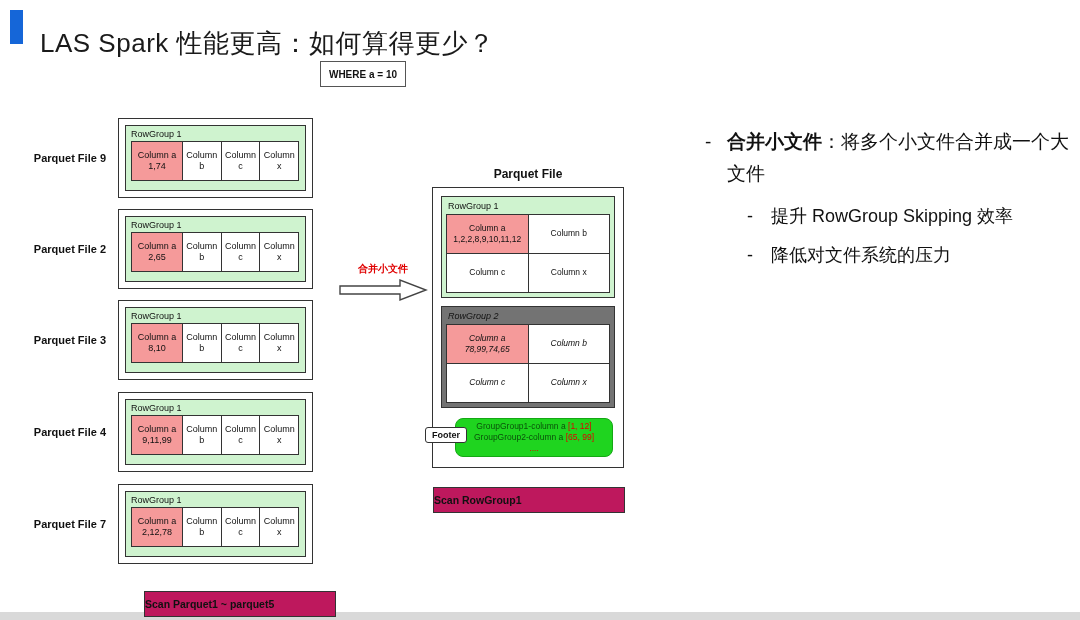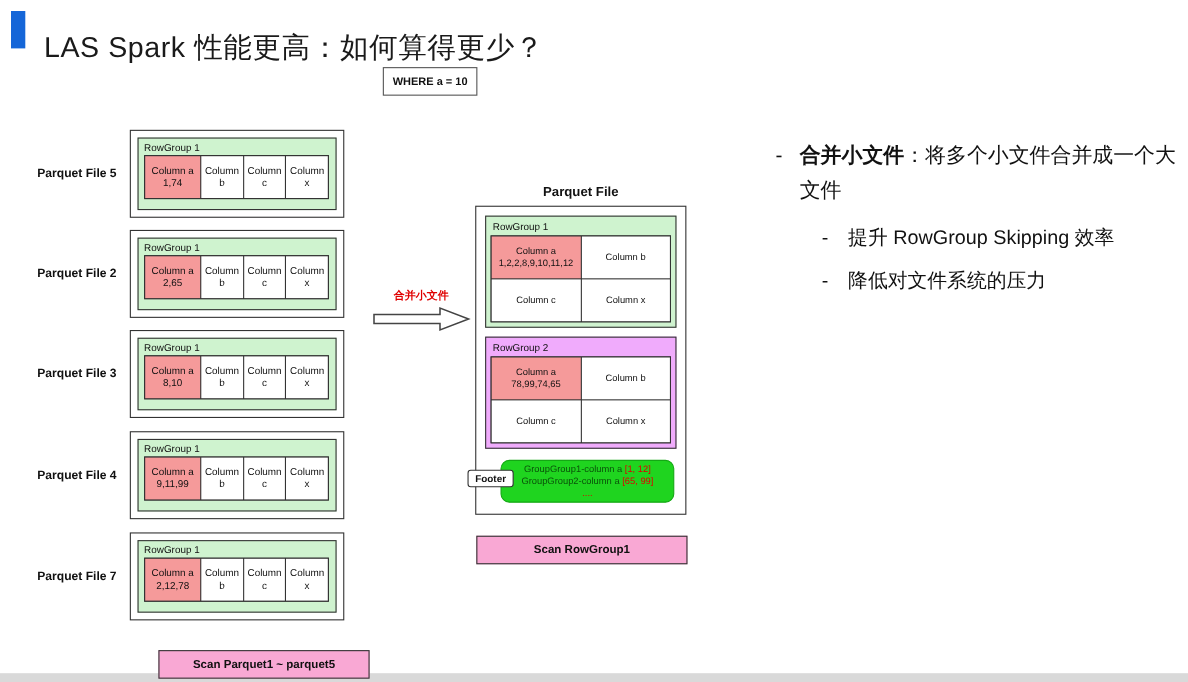--- a/index.html
+++ b/index.html
@@ -9,49 +9,49 @@
 
   
   .bottom-strip { position:absolute; left:0; bottom:0; width:100%; height:8px; background:#d9d9d9; }
 
   
   .title-bar { position:absolute; left:10px; top:10px; width:13px; height:34px; background:#1566d8; }
   .page-title { position:absolute; left:40px; top:14px; font-size:26px; font-weight:normal; color:#1a1a1a; letter-spacing:0.5px;margin-top:12px; }
 
   
   .where-box { position:absolute; left:320px; top:61px; width:86px; height:26px; border:1px solid #555;
-    display:flex; align-items:center; justify-content:center; font-size:10px; font-weight:bold; color:#111; background:#fff;margin-left:28px; }
+    display:flex; align-items:center; justify-content:center; font-size:10px; font-weight:bold; color:#111; background:#fff; }
 
   
   .file-row { position:absolute; left:0; width:330px; height:80px; display:flex; align-items:center; }
   .file-label { width:118px; text-align:right; padding-right:12px; font-size:11px; font-weight:bold; color:#111; }
   .file-box { width:195px; height:80px; border:1px solid #333; background:#fff; padding:6px; }
   .rowgroup-box { width:100%; height:100%; border:1px solid #333; background:#cff3cf; padding:3px 5px; }
   .rowgroup-title { font-size:9px; color:#111; margin-bottom:2px; }
   .pf-cells { display:grid; grid-template-columns:50px 1fr 1fr 1fr; gap:1px; background:#333; border:1px solid #333; width:168px; }
   .cell { background:#fff; height:38px; display:flex; flex-direction:column; align-items:center; justify-content:center;
     font-size:9px; color:#111; text-align:center; line-height:1.25; }
   .cell.col-a { background:#f59a9a; }
 
-  .scan-box { position:absolute; border:1px solid #333; background:#f9a8d4; display:flex; align-items:center; justify-content:center;
+  .scan-box { position:absolute; border:1px solid #333; background:#be185d; display:flex; align-items:center; 
     font-size:10.5px; font-weight:bold; color:#111; z-index:2; }
   .scan-left { left:144px; top:591px; width:192px; height:26px; }
   .scan-right { left:433px; top:487px; width:192px; height:26px; }
 
   
   .merge-arrow { position:absolute; left:336px; top:262px; width:94px; text-align:center; }
   .merge-arrow-label { font-size:10px; font-weight:bold; color:#e00000; margin-bottom:2px; }
 
   
   .merged { position:absolute; left:432px; top:167px; width:192px; }
   .merged-title { text-align:center; font-size:12px; font-weight:bold; color:#111; margin-bottom:6px; }
   .merged-box { border:1px solid #333; background:#fff; padding:8px 8px 10px 8px; }
   .mg { border:1px solid #333; padding:3px 4px 4px 4px; margin-bottom:8px; }
   .mg.green { background:#cff3cf; }
-  .mg.orange { background:#f0abfc; }
+  .mg.orange { background:#737373;font-style:italic; }
   .mg-title { font-size:9px; color:#111; margin:1px 0 3px 2px; }
   .mg-grid { display:grid; grid-template-columns:1fr 1fr; gap:1px; background:#333; border:1px solid #333; }
   .mg-cell { background:#fff; height:38px; display:flex; flex-direction:column; align-items:center; justify-content:center;
     font-size:8.5px; color:#111; text-align:center; line-height:1.3; }
   .mg-cell.col-a { background:#f59a9a; }
 
   .footer-wrap { position:relative; margin:10px 0 0 14px; width:158px; }
   .footer-box { width:158px; min-height:36px; background:#1fd41f; border:1px solid #14a814; border-radius:8px;
     padding:2px 2px; text-align:center; font-size:8.5px; line-height:1.3; }
   .footer-name { color:#0a520a; }
@@ -78,21 +78,21 @@
   <div class="bottom-strip"></div>
 
   <div class="title-bar"></div>
   <div class="page-title">LAS Spark 性能更高：如何算得更少？</div>
 
   <div class="where-box">
     <span>WHERE a = 10</span>
   </div>
 
   <div class="file-row" style="top:118px;">
-    <div class="file-label">Parquet File 5</div>
+    <div class="file-label">Parquet File 9</div>
     <div class="file-box">
       <div class="rowgroup-box">
         <div class="rowgroup-title">RowGroup 1</div>
         <div class="pf-cells">
           <div class="cell col-a">
             <span>Column a</span>
             <span>1,74</span>
           </div>
           <div class="cell">Column b</div>
           <div class="cell">Column c</div>

